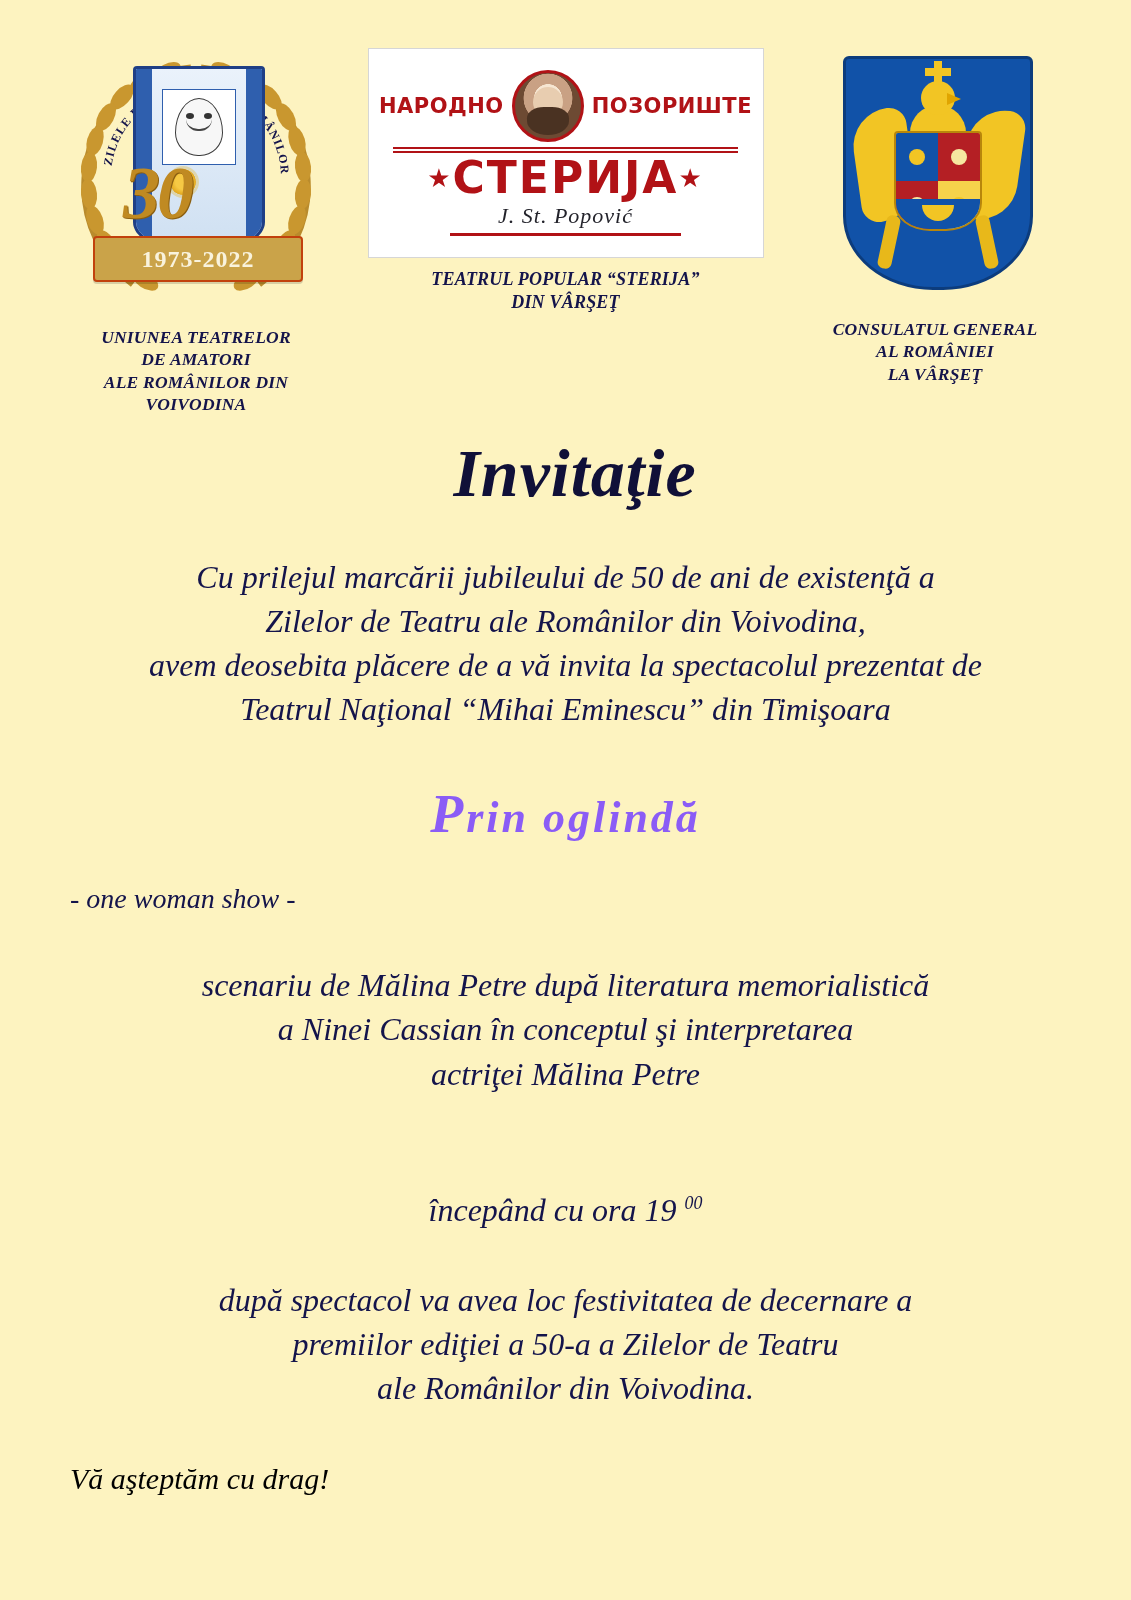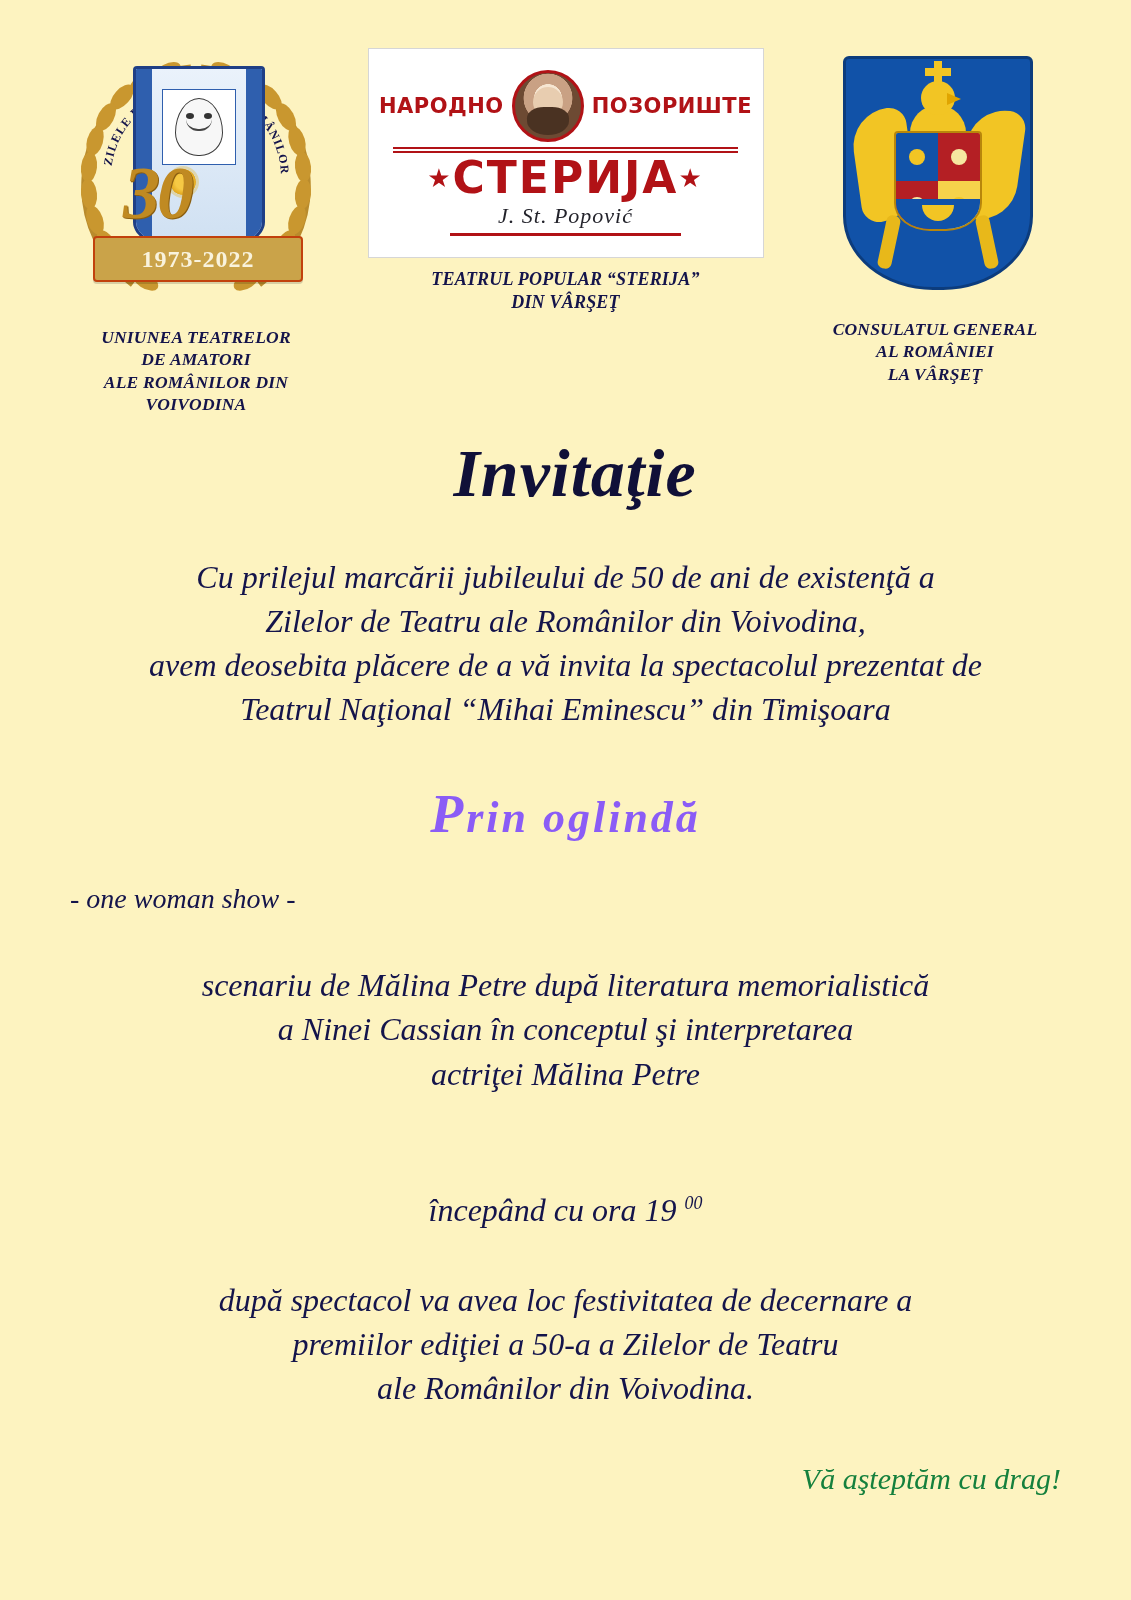--- a/index.html
+++ b/index.html
@@ -397,25 +397,25 @@
     margin-top: 38px;
     color: #14144b;
   }
   .block { margin-top: 48px; }
   .block.tight { margin-top: 46px; }
   sup {
     font-size: 0.56em;
     vertical-align: super;
   }
   .closing {
-    text-align: right;
+    text-align: left;
     font-style: italic;
     font-size: 30px;
     margin-top: 52px;
-    color: #15803d;
+    color: #000000;
   }
 </style>
 </head>
 <body>
 
 <div class="page">
 
   <div class="header">
 
     <div class="header-col col-left">

